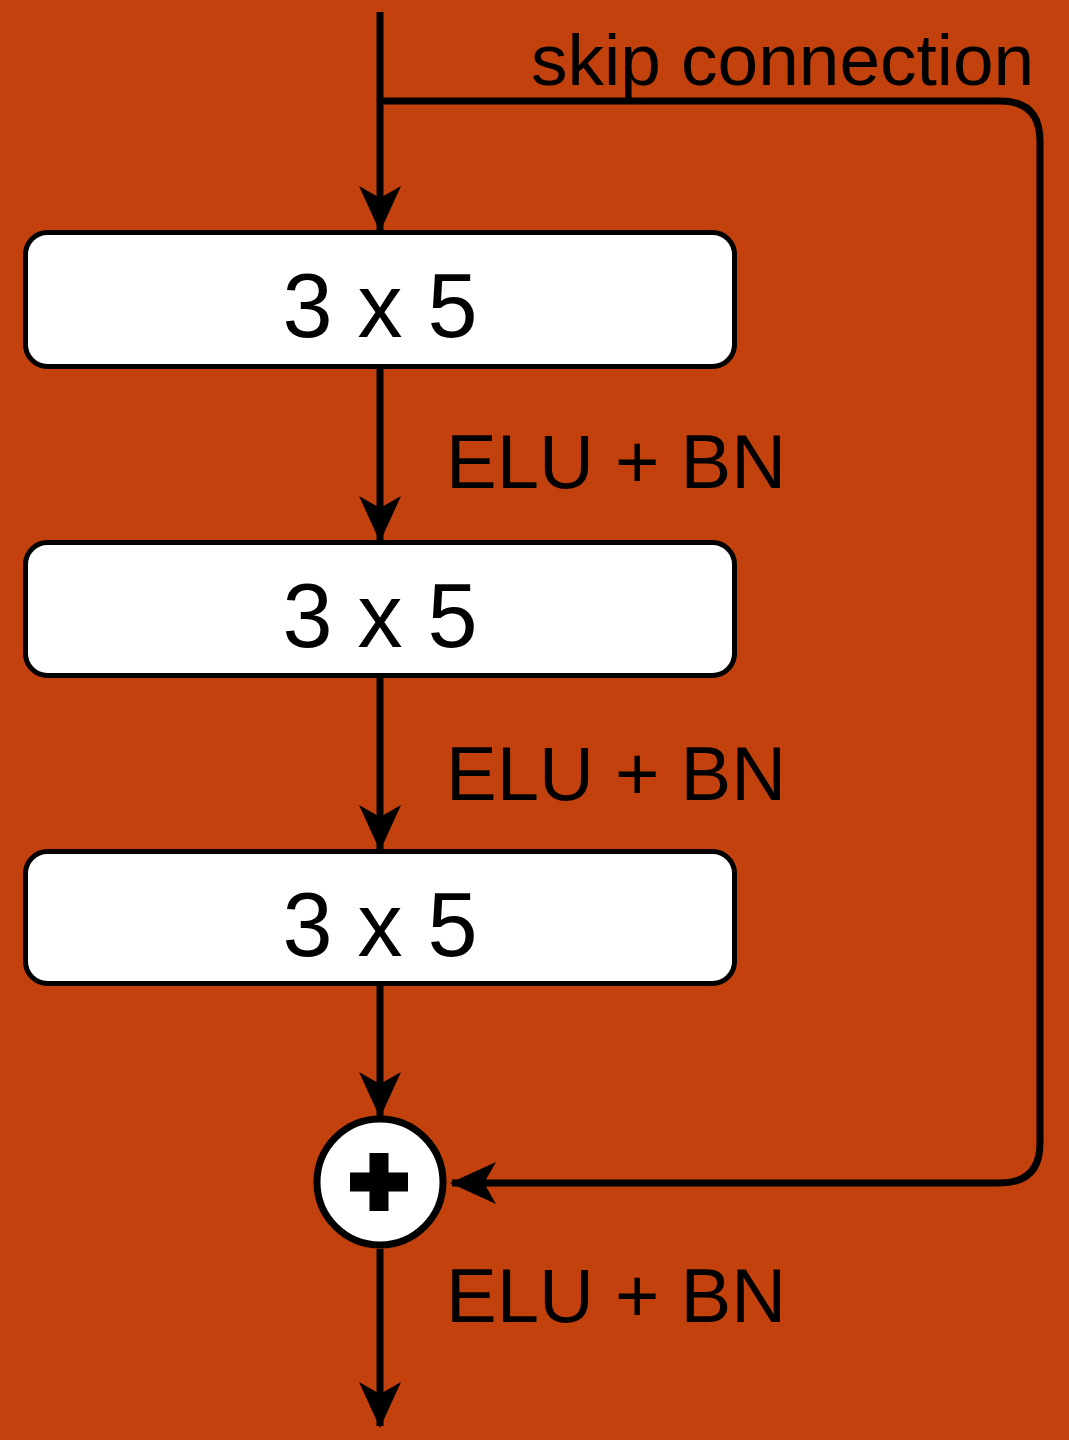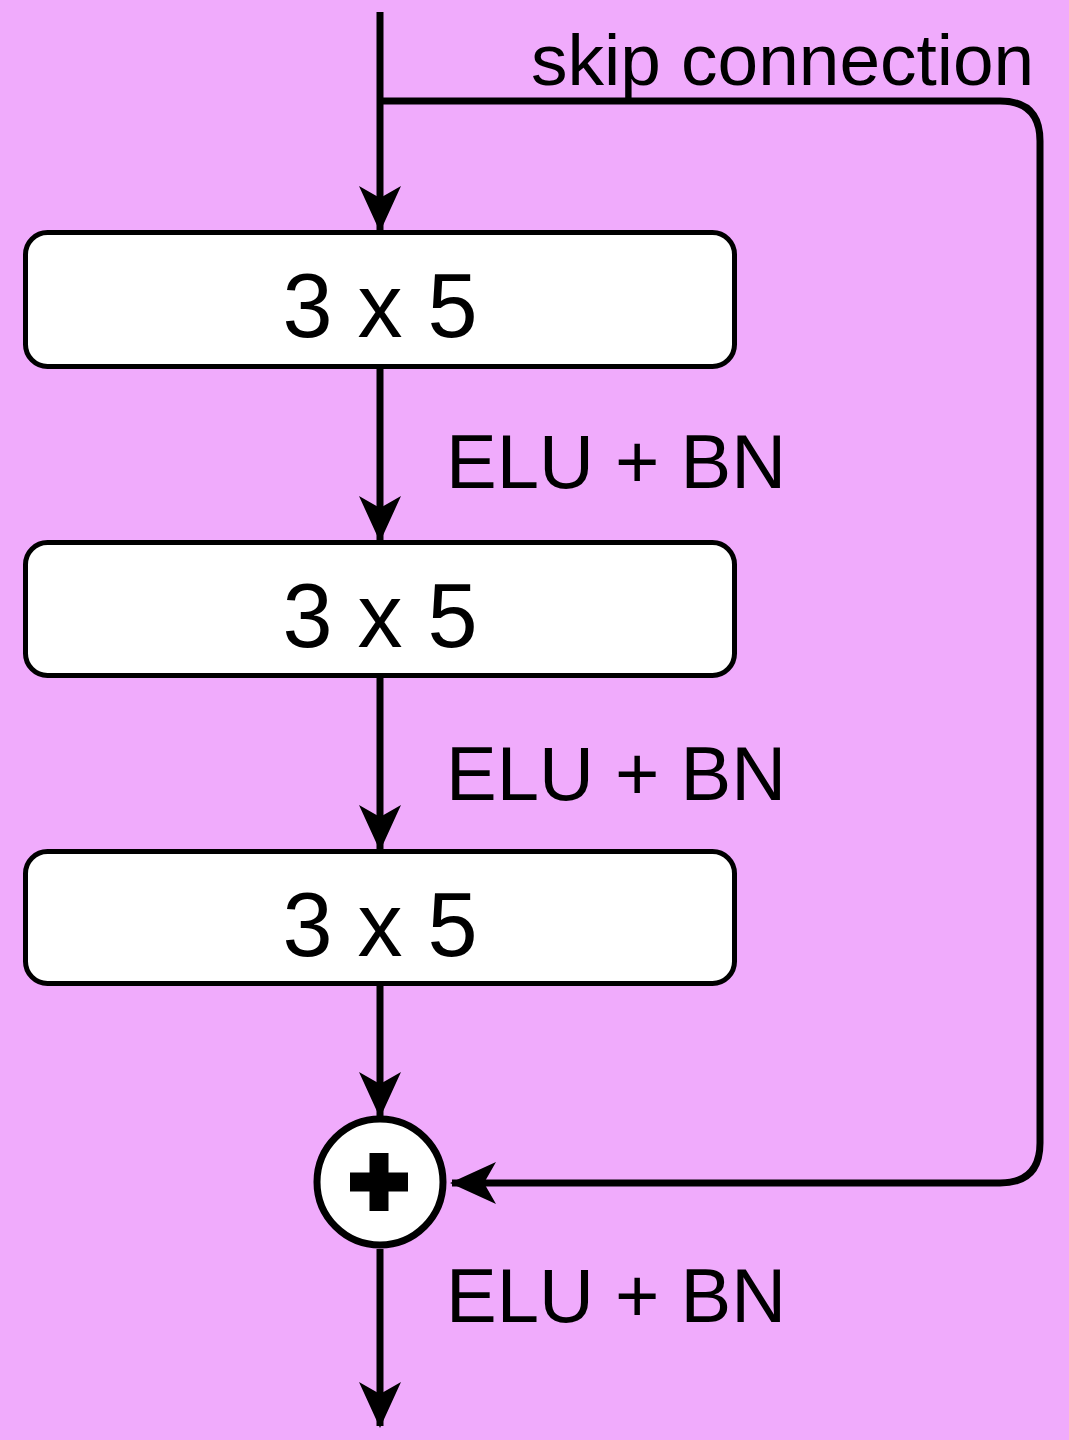--- a/index.html
+++ b/index.html
@@ -4,21 +4,21 @@
 <style>
   html, body {
     margin: 0;
     padding: 0;
     background: #ffffff;
   }
   .canvas {
     position: relative;
     width: 1069px;
     height: 1440px;
-    background: #f0abfc;
+    background: #c2410c;
     overflow: hidden;
   }
   svg {
     display: block;
   }
   .node-box {
     fill: #ffffff;
     stroke: #000000;
     stroke-width: 5;
   }

